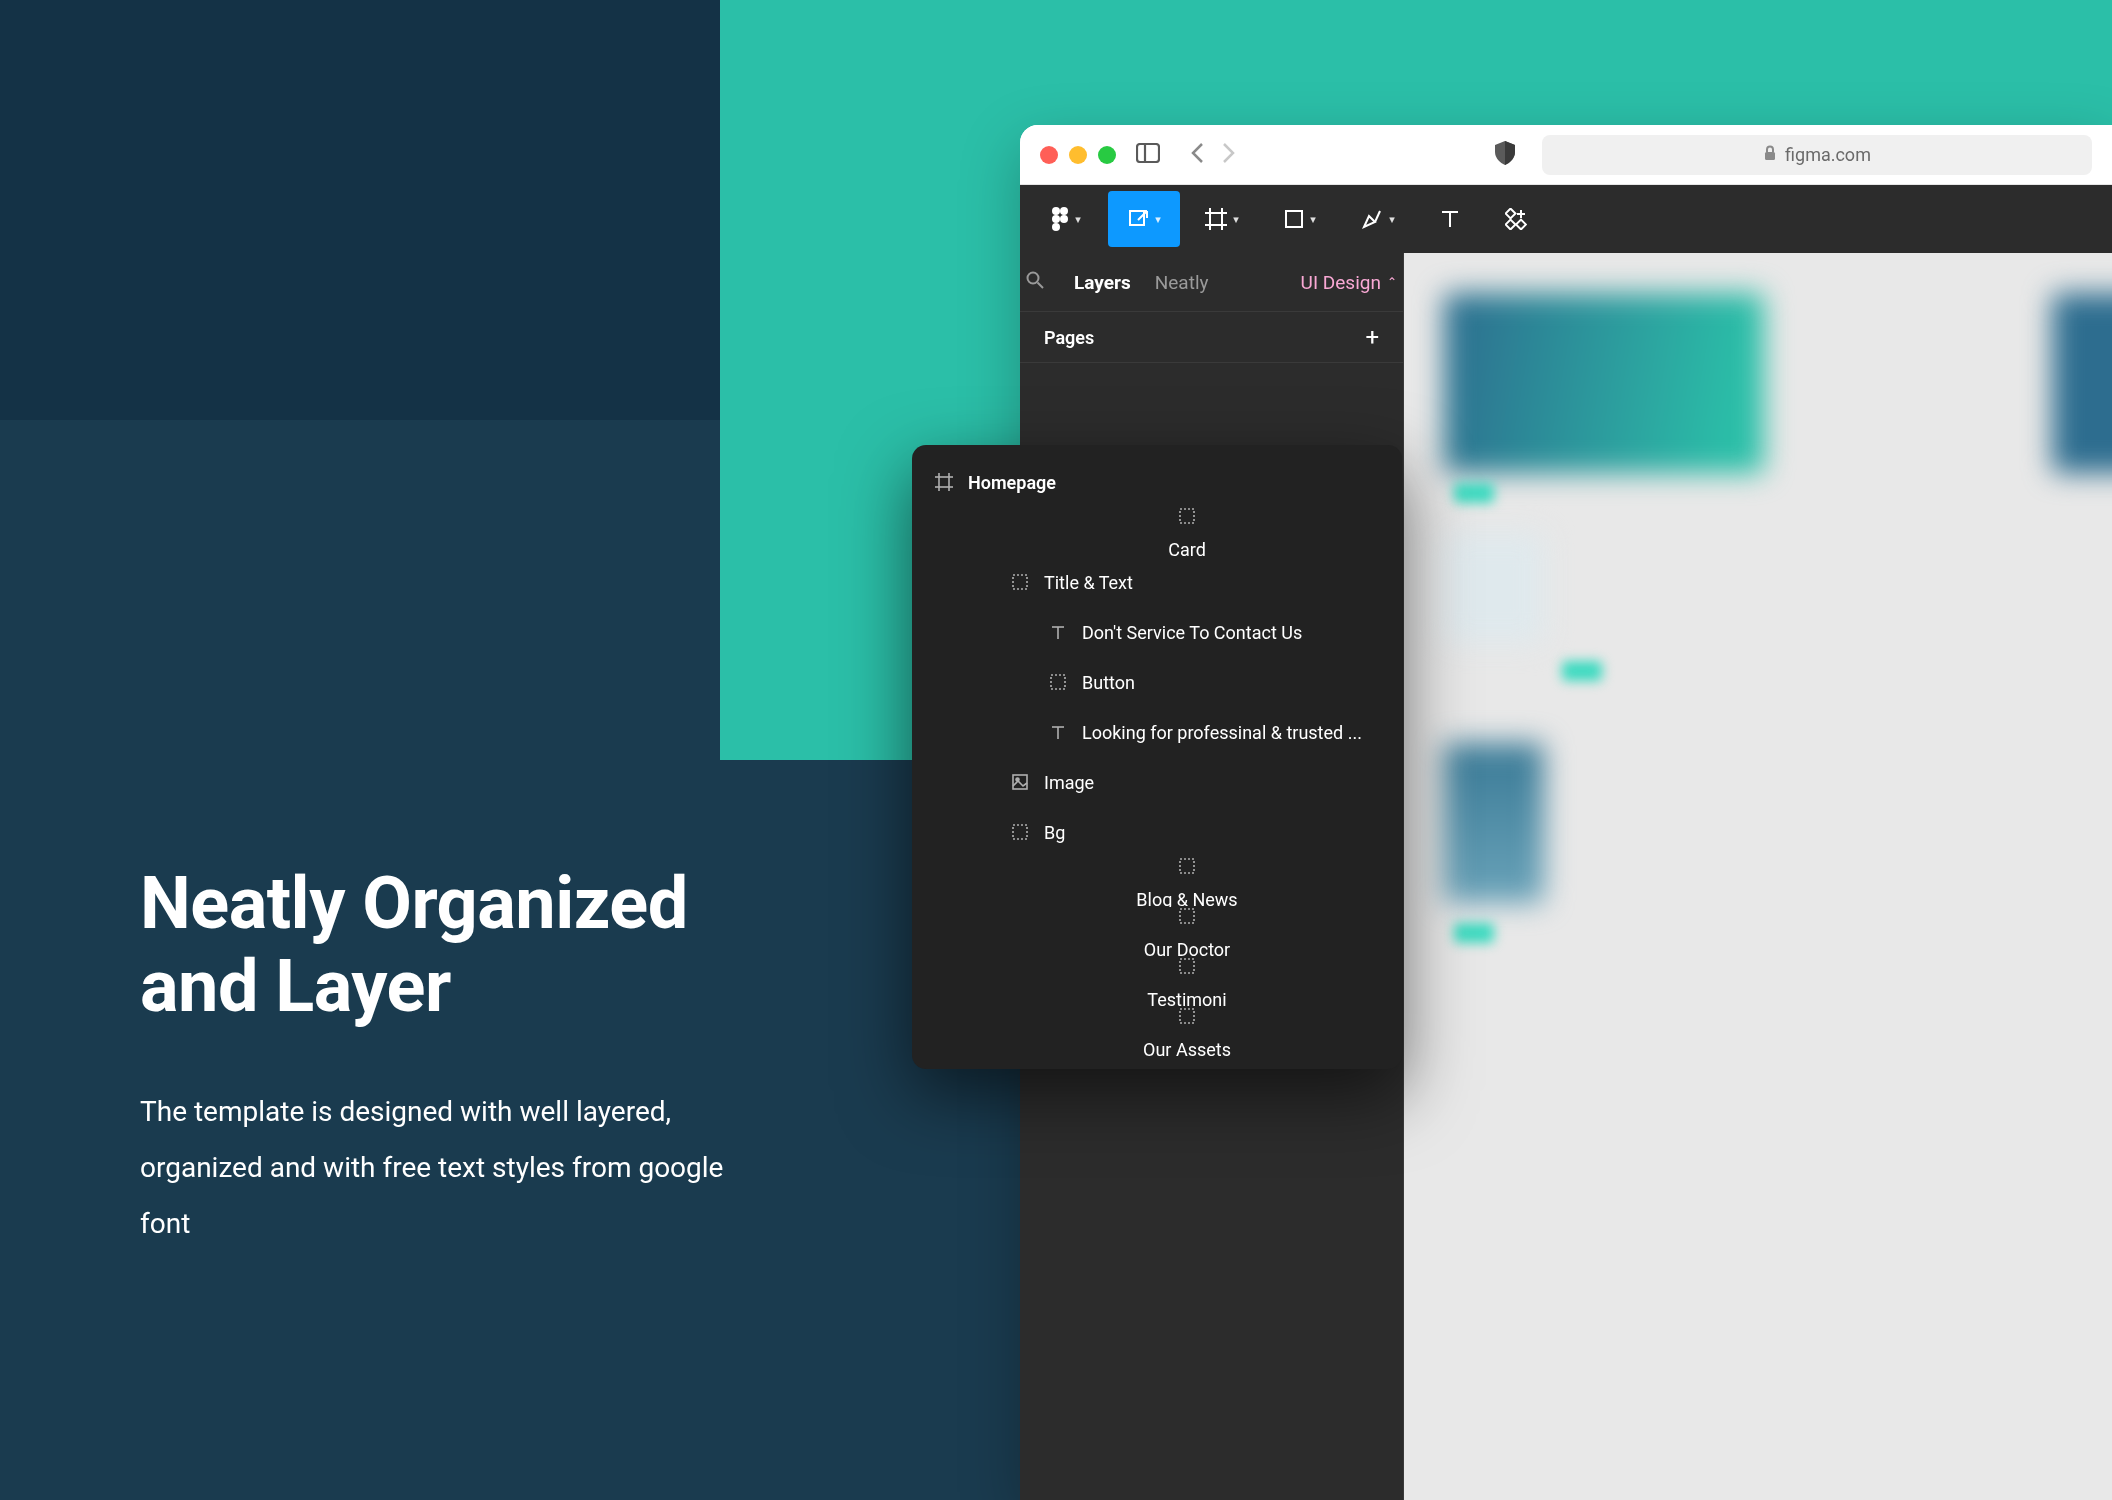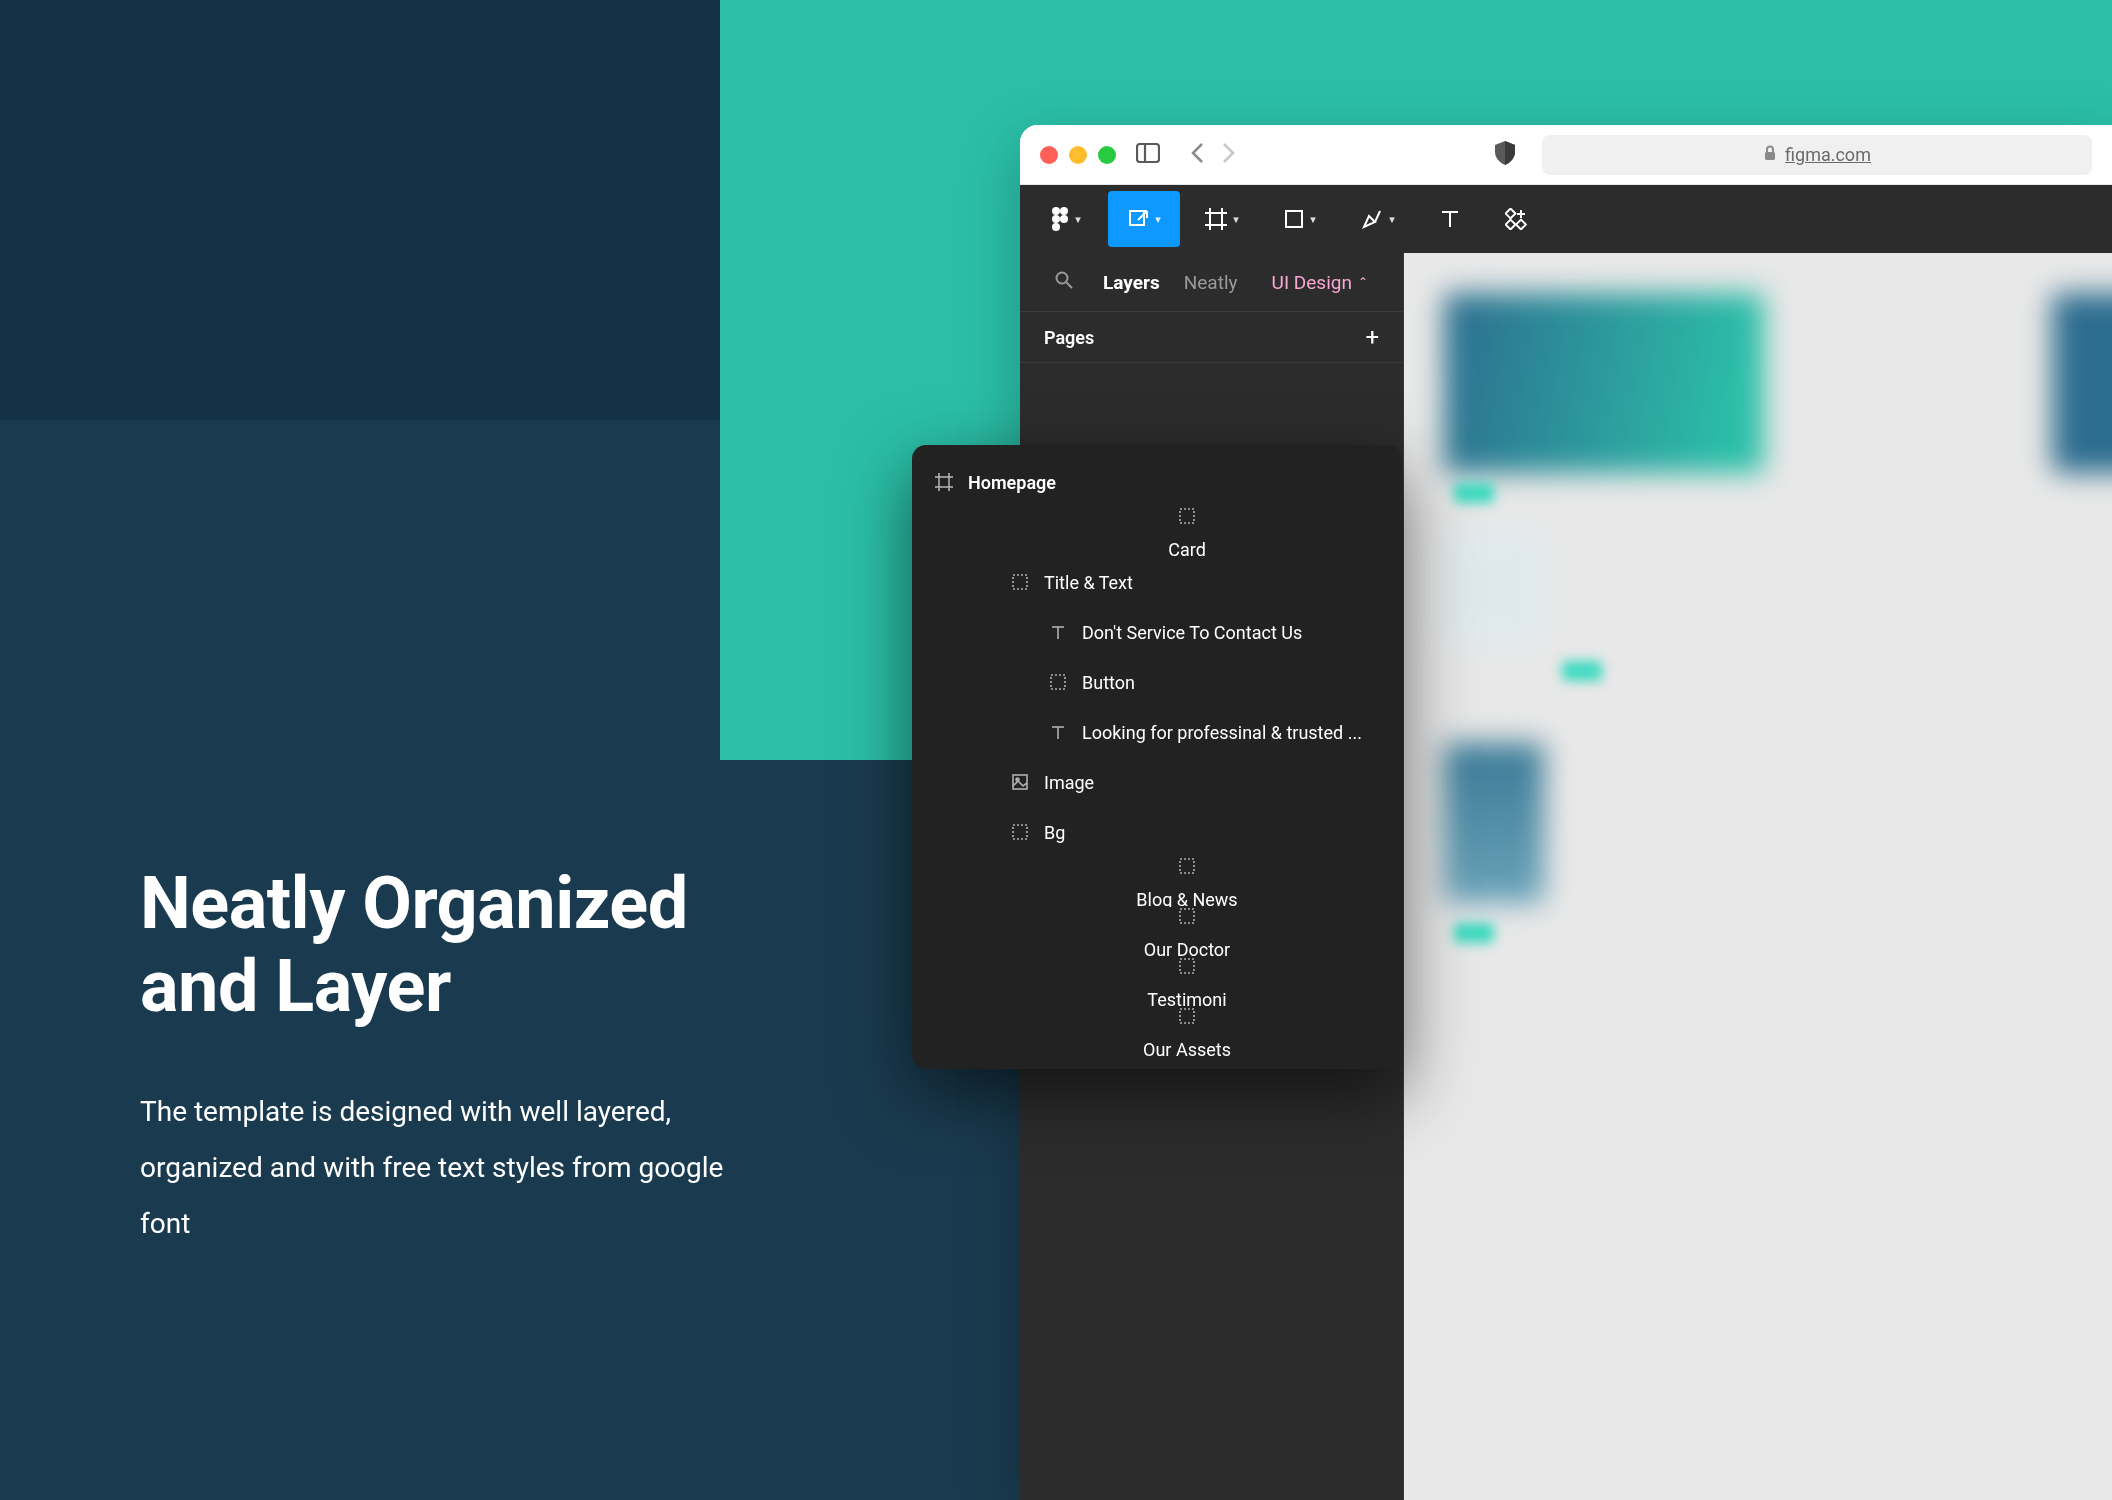--- a/index.html
+++ b/index.html
@@ -13,29 +13,29 @@
 .browser-window{position:absolute;top:125px;left:1020px;width:1092px;height:1375px;background:#fff;border-radius:18px 0 0 0;box-shadow:0 20px 60px rgba(0,0,0,0.25);overflow:hidden;}
 .browser-chrome{height:60px;background:#fff;display:flex;align-items:center;padding:0 20px;gap:12px;border-bottom:1px solid #e5e5e5;}
 .traffic-lights{display:flex;gap:11px;}
 .tl{width:18px;height:18px;border-radius:50%;}
 .tl-red{background:#ff5f57;}
 .tl-yellow{background:#ffbd2e;}
 .tl-green{background:#28ca42;}
 .nav-arrows{display:flex;gap:18px;margin-left:18px;color:#8a8a8a;}
 .sidebar-toggle{margin-left:8px;color:#5a5a5a;}
 .shield{margin-left:auto;margin-right:15px;color:#5a5a5a;}
-.addr-bar{flex:1;max-width:550px;height:40px;background:#f0f0f0;border-radius:8px;display:flex;align-items:center;justify-content:center;gap:8px;color:#6a6a6a;font-size:18px;text-decoration:underline;}
+.addr-bar{flex:1;max-width:550px;height:40px;background:#f0f0f0;border-radius:8px;display:flex;align-items:center;justify-content:center;gap:8px;color:#6a6a6a;font-size:18px;}
 .figma-app{position:absolute;top:60px;left:0;right:0;bottom:0;background:#2c2c2c;}
 .figma-toolbar{height:68px;background:#2c2c2c;display:flex;align-items:center;padding:0 10px;gap:6px;}
 .tb-btn{width:60px;height:56px;display:flex;align-items:center;justify-content:center;gap:6px;border-radius:4px;color:#fff;cursor:pointer;}
 .tb-btn.active{background:#0d99ff;}
 .tb-drop{width:72px;}
 .chev{font-size:11px;opacity:0.85;}
 .figma-sidebar{position:absolute;top:68px;left:0;width:384px;bottom:0;background:#2c2c2c;border-right:1px solid #3a3a3a;}
-.sb-tabs{height:58px;display:flex;align-items:center;padding:0 35px;gap:24px;font-size:19px;}
+.sb-tabs{height:58px;display:flex;align-items:center;padding:0 6px;gap:24px;font-size:19px;}
 .sb-tab{color:#9a9a9a;cursor:pointer;}
 .sb-tab.active{color:#fff;font-weight:700;}
 .sb-search{color:#9a9a9a;margin-right:6px;}
 .sb-pagesel{margin-left:auto;color:#f9a8d4;font-size:19px;display:flex;align-items:center;gap:6px;cursor:pointer;}
 .sb-pages{height:52px;display:flex;align-items:center;padding:0 24px;justify-content:space-between;color:#fff;font-size:18px;font-weight:600;border-bottom:1px solid #3a3a3a;border-top:1px solid #3a3a3a;}
 .plus{font-size:24px;font-weight:400;cursor:pointer;}
 .layer-row{height:50px;display:flex;align-items:center;gap:14px;color:#fff;font-size:18px;cursor:pointer;}
 .ly-icon{display:inline-flex;width:20px;height:20px;align-items:center;justify-content:center;opacity:0.85;}
 .frame-list{padding-top:280px;}
 .frame-list .layer-row{padding-left:34px;font-weight:600;}

